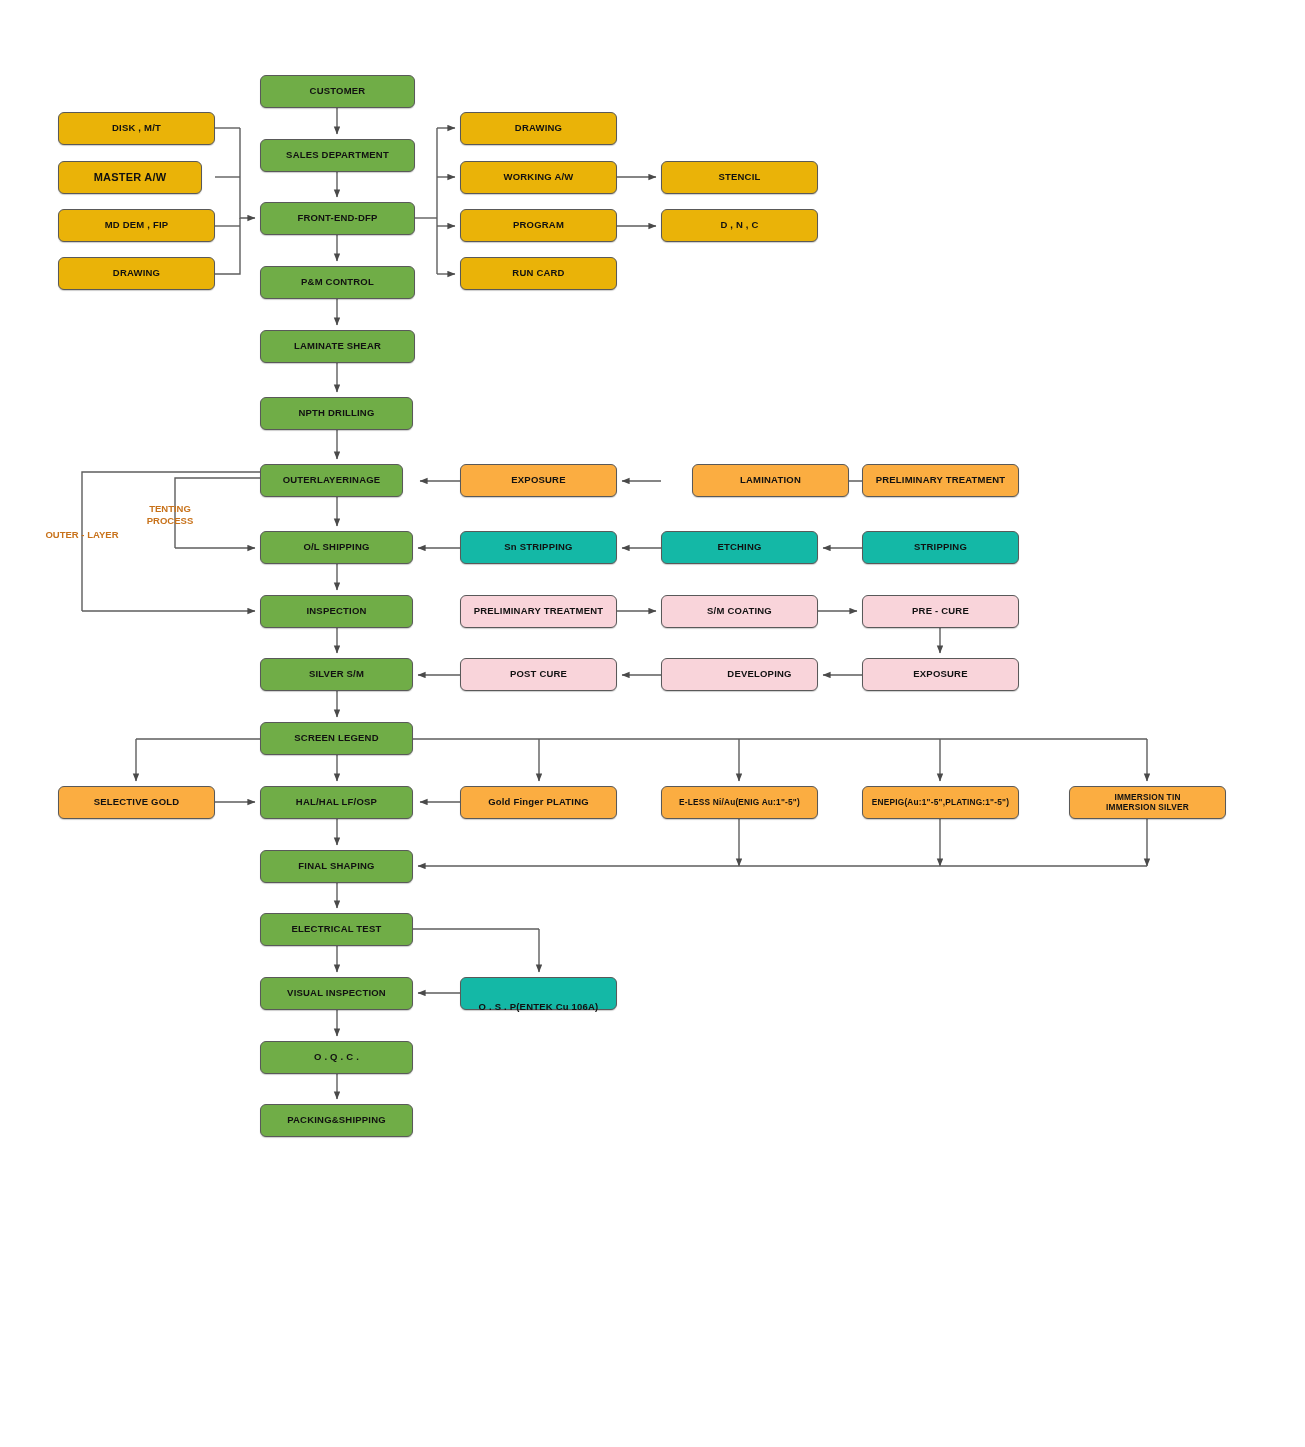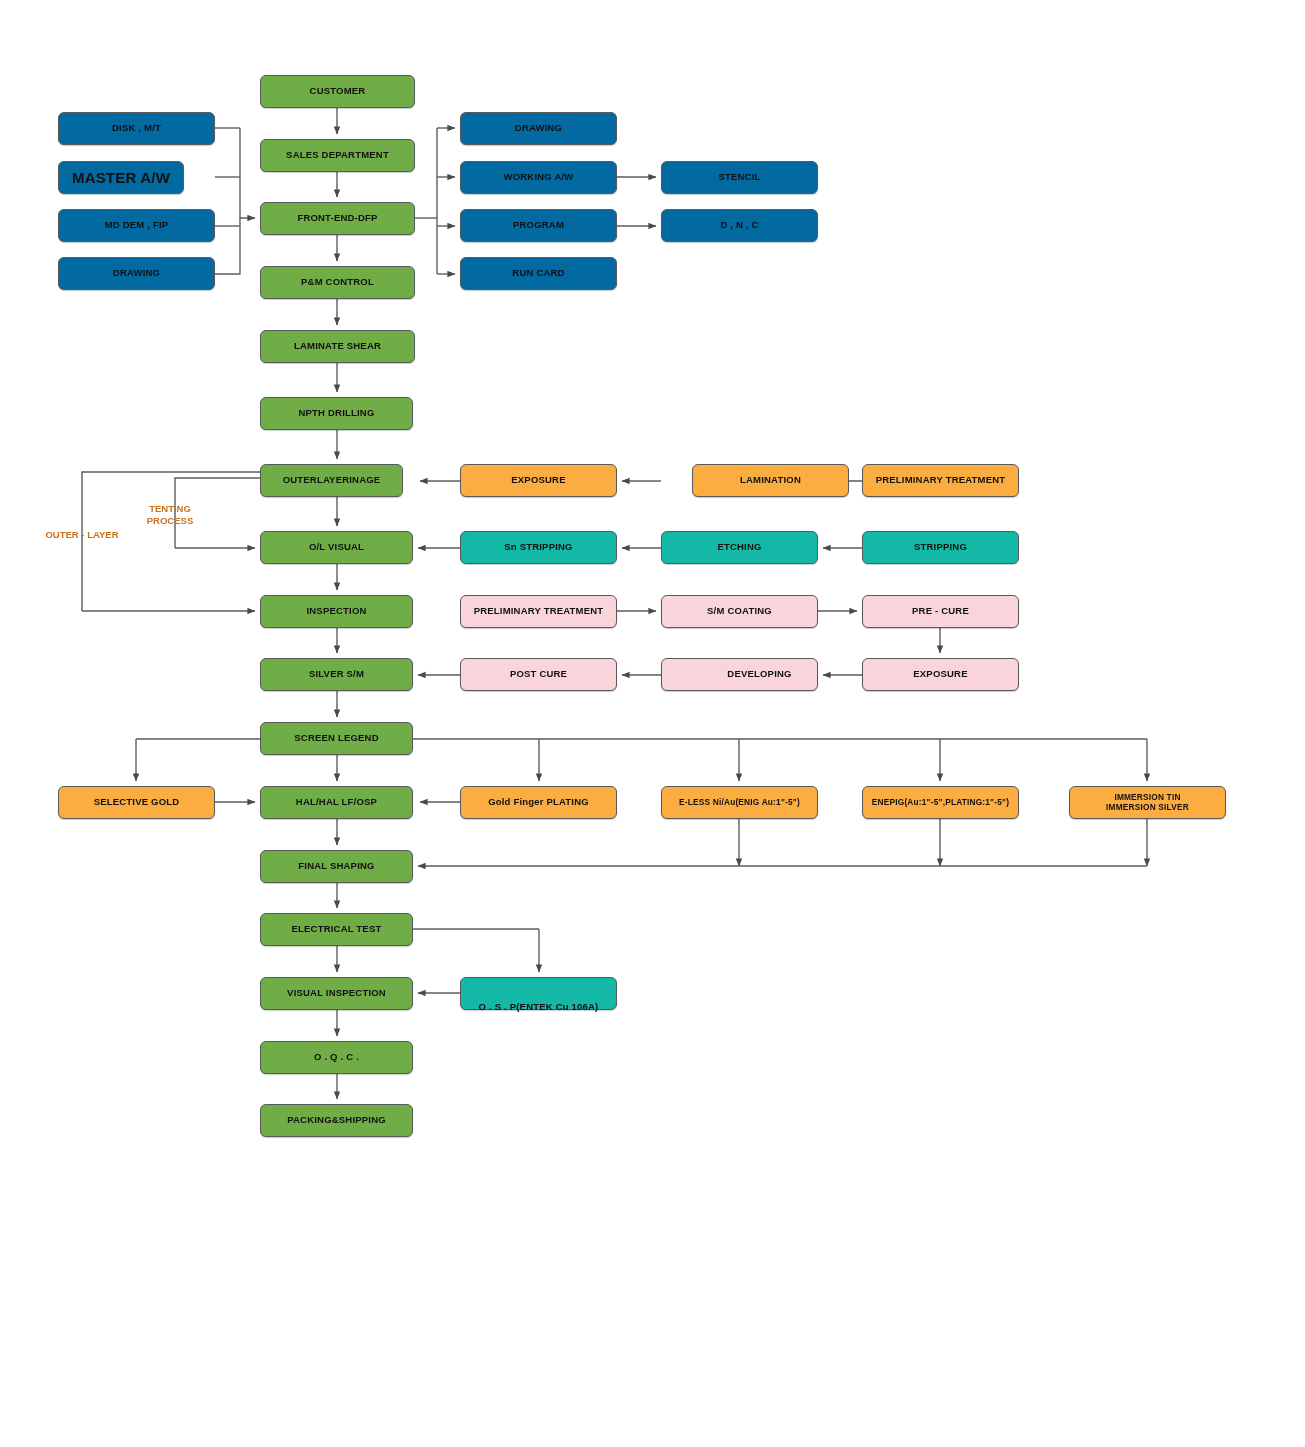--- a/index.html
+++ b/index.html
@@ -4,21 +4,21 @@
 <style>
   html,body{margin:0;padding:0;background:#ffffff;}
   body{width:1305px;height:1447px;font-family:"Liberation Sans",sans-serif;overflow:hidden;}
   #stage{position:relative;width:1305px;height:1447px;background:#fff;}
   svg.wires{position:absolute;left:0;top:0;width:1305px;height:1447px;}
   .node{position:absolute;box-sizing:border-box;border-radius:6px;border:1px solid #595959;
         display:flex;align-items:center;justify-content:center;text-align:center;
         font-weight:bold;color:#111;letter-spacing:.2px;line-height:1.15;
         box-shadow:0 1px 1px rgba(0,0,0,.20);}
   .n-green{background:#70ad47;}
-  .n-gray{background:#0369a1;}
+  .n-gray{background:#eab308;}
   .n-orange{background:#fbad41;}
   .n-blue{background:#14b8a6;}
   .n-pink{background:#f9d4da;}
   .lbl{position:absolute;color:#c8721a;font-weight:bold;text-align:center;line-height:1.25;}
 </style>
 </head>
 <body>
 
 <div id="stage">
   <svg class="wires" viewBox="0 0 1305 1447">
@@ -128,21 +128,21 @@
     <div class="node n-green" style="left: 260px; top: 330px; width: 155px; height: 33px; font-size: 9.5px;">
       <span style="white-space: pre-line; padding: 0px 4px;">LAMINATE SHEAR</span>
     </div>
     <div class="node n-green" style="left: 260px; top: 397px; width: 153px; height: 33px; font-size: 9.5px;">
       <span style="white-space: pre-line; padding: 0px 4px;">NPTH DRILLING</span>
     </div>
     <div class="node n-green" style="left: 260px; top: 464px; width: 143px; height: 33px; font-size: 9.5px;">
       <span style="white-space: pre-line; padding: 0px 4px;">OUTERLAYERINAGE</span>
     </div>
     <div class="node n-green" style="left: 260px; top: 531px; width: 153px; height: 33px; font-size: 9.5px;">
-      <span style="white-space: pre-line; padding: 0px 4px;">O/L VISUAL</span>
+      <span style="white-space: pre-line; padding: 0px 4px;">O/L SHIPPING</span>
     </div>
     <div class="node n-green" style="left: 260px; top: 595px; width: 153px; height: 33px; font-size: 9.5px;">
       <span style="white-space: pre-line; padding: 0px 4px;">INSPECTION</span>
     </div>
     <div class="node n-green" style="left: 260px; top: 658px; width: 153px; height: 33px; font-size: 9.5px;">
       <span style="white-space: pre-line; padding: 0px 4px;">SILVER S/M</span>
     </div>
     <div class="node n-green" style="left: 260px; top: 722px; width: 153px; height: 33px; font-size: 9.5px;">
       <span style="white-space: pre-line; padding: 0px 4px;">SCREEN LEGEND</span>
     </div>
@@ -160,21 +160,21 @@
     </div>
     <div class="node n-green" style="left: 260px; top: 1041px; width: 153px; height: 33px; font-size: 9.5px;">
       <span style="white-space: pre-line; padding: 0px 4px;">O . Q . C .</span>
     </div>
     <div class="node n-green" style="left: 260px; top: 1104px; width: 153px; height: 33px; font-size: 9.5px;">
       <span style="white-space: pre-line; padding: 0px 4px;">PACKING&amp;SHIPPING</span>
     </div>
     <div class="node n-gray" style="left: 58px; top: 112px; width: 157px; height: 33px; font-size: 9.5px;">
       <span style="white-space: pre-line; padding: 0px 4px;">DISK , M/T</span>
     </div>
-    <div class="node n-gray" style="left: 58px; top: 161px; width: 126px; height: 33px; font-size: 15px;">
+    <div class="node n-gray" style="left: 58px; top: 161px; width: 144px; height: 33px; font-size: 11px;">
       <span style="white-space: pre-line; padding: 0px 4px;">MASTER A/W</span>
     </div>
     <div class="node n-gray" style="left: 58px; top: 209px; width: 157px; height: 33px; font-size: 9.5px;">
       <span style="white-space: pre-line; padding: 0px 4px;">MD DEM , FIP</span>
     </div>
     <div class="node n-gray" style="left: 58px; top: 257px; width: 157px; height: 33px; font-size: 9.5px;">
       <span style="white-space: pre-line; padding: 0px 4px;">DRAWING</span>
     </div>
     <div class="node n-gray" style="left: 460px; top: 112px; width: 157px; height: 33px; font-size: 9.5px;">
       <span style="white-space: pre-line; padding: 0px 4px;">DRAWING</span>

